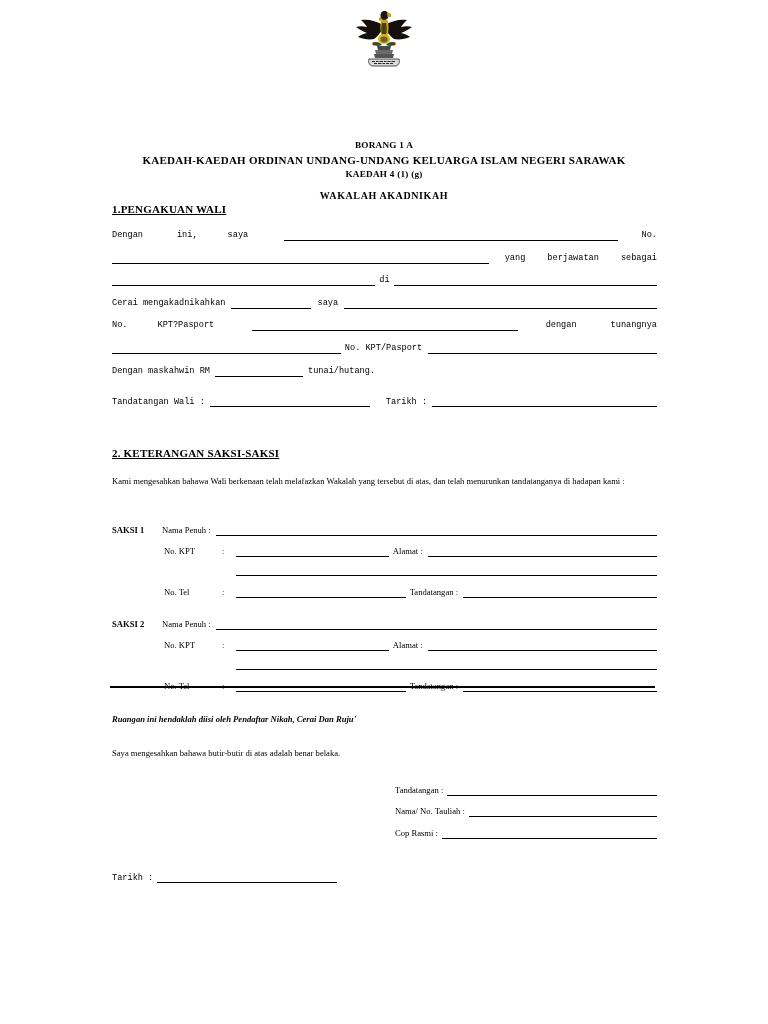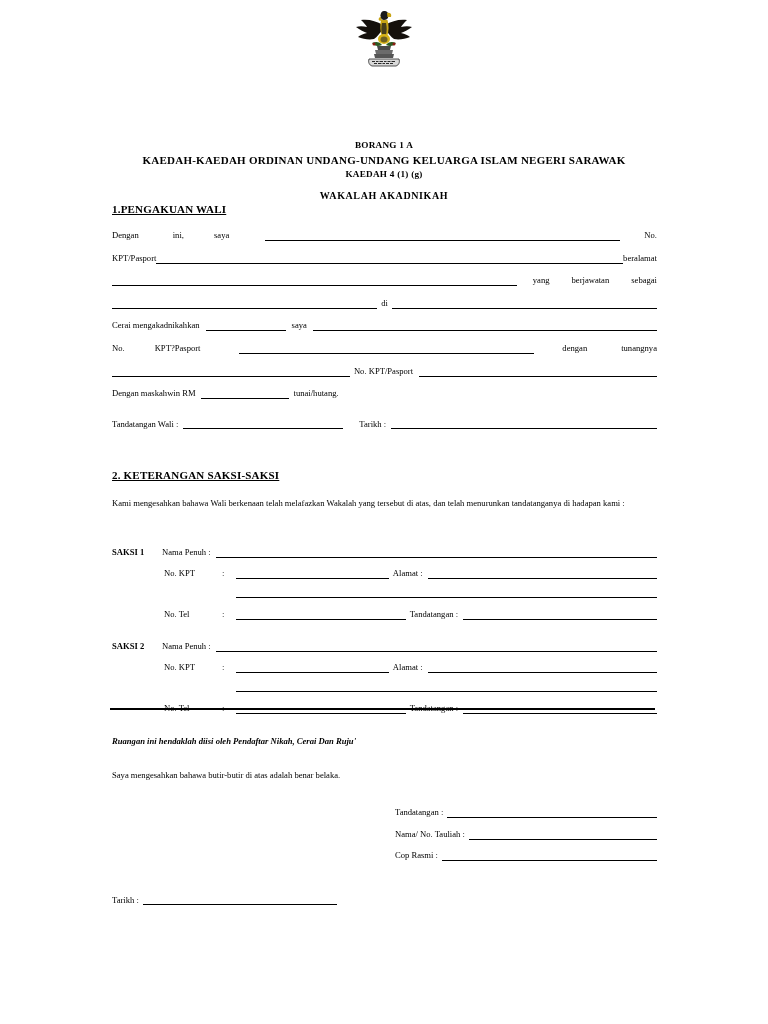--- a/index.html
+++ b/index.html
@@ -44,21 +44,21 @@
     margin:0 0 14px 0;
     text-decoration:underline;
   }
   .para{ font-size:8.6px; line-height:21px; margin:0; }
 
   
   .row{
     font-size:8.6px; line-height:12px; margin:0 0 10.6px 0;
     display:flex; align-items:flex-end; width:100%;
   }
-  .lbl{ white-space:nowrap; }
+  .lbl{ white-space:nowrap;font-family:Liberation Mono, monospace; }
   .fill{
     flex:1 1 auto; border-bottom:1px solid #000; height:10px; margin:0 2px;
   }
   .gapfill{ flex:1 1 auto; }
 
   .sig-row{
     display:flex; align-items:flex-end; font-size:8.6px; width:100%;
     margin-top:20px;
   }
 
@@ -161,25 +161,20 @@
       <span style="flex:0 0 34px"></span>
       <span class="lbl">ini,</span>
       <span style="flex:0 0 30px"></span>
       <span class="lbl">saya</span>
       <span style="flex:0 0 34px"></span>
       <span class="fill" style="flex:1 1 auto"></span>
       <span style="flex:0 0 22px"></span>
       <span class="lbl">No.</span>
     </div>
 
-    <div class="row">
-      <span class="lbl">KPT/Pasport</span>
-      <span class="fill" style="margin:0"></span>
-      <span class="lbl">beralamat</span>
-    </div>
 
 
     <div class="row">
       <span class="fill" style="margin:0"></span>
       <span style="flex:0 0 16px"></span>
       <span class="lbl">yang</span>
       <span style="flex:0 0 22px"></span>
       <span class="lbl">berjawatan</span>
       <span style="flex:0 0 22px"></span>
       <span class="lbl">sebagai</span>

